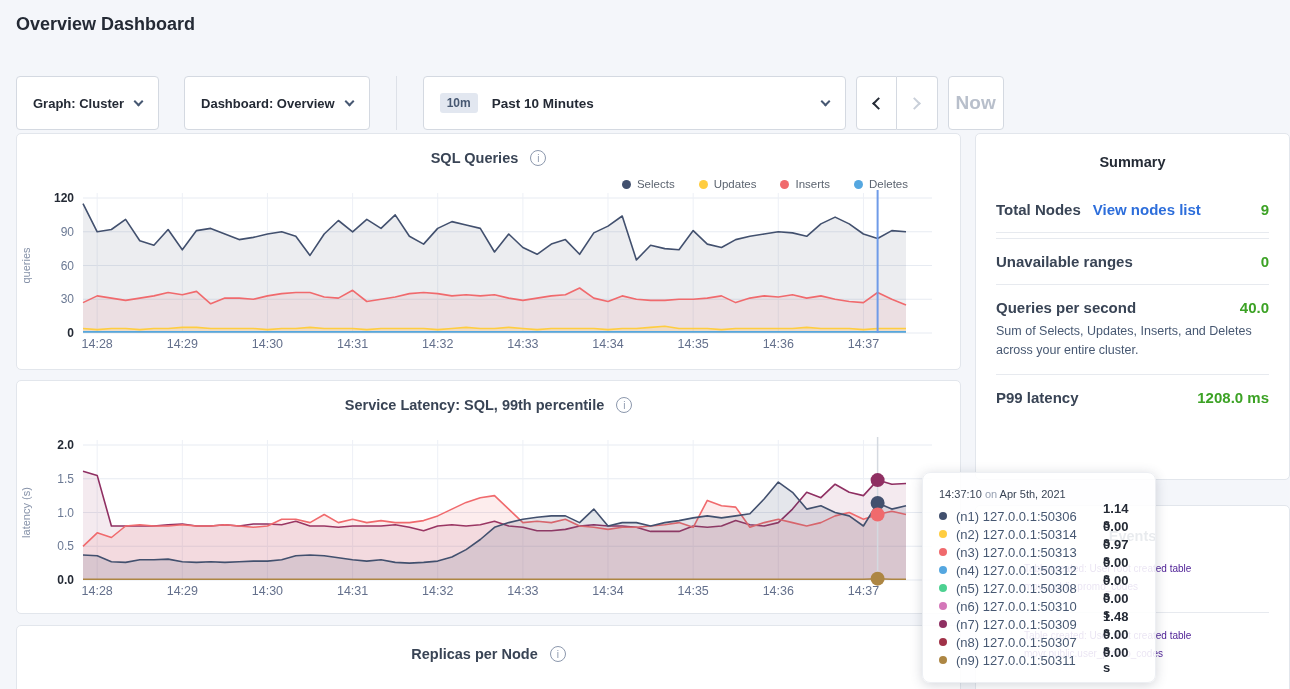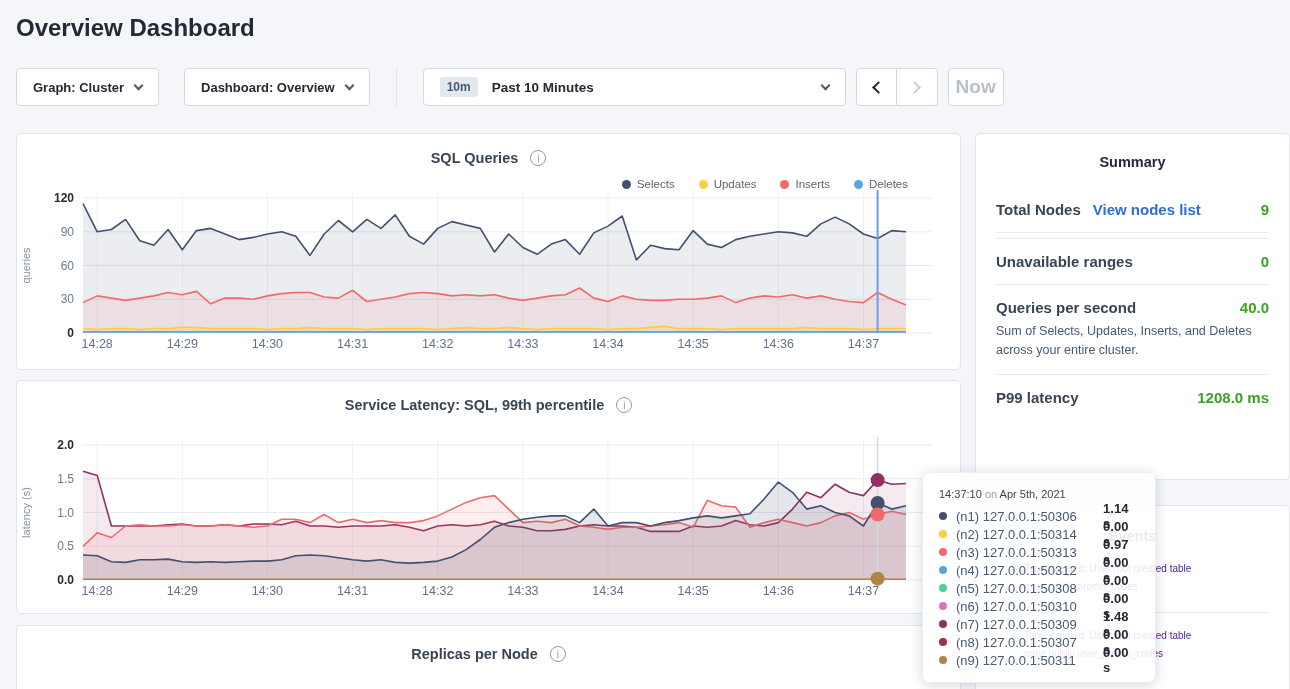--- a/index.html
+++ b/index.html
@@ -1,22 +1,22 @@
 <!DOCTYPE html>
 <html><head>
 <meta charset="utf-8">
 <style>
   * { margin:0; padding:0; box-sizing:border-box; }
   html,body { width:1290px; height:689px; overflow:hidden; background:#f4f6fa;
     font-family:"Liberation Sans", sans-serif; color:#242a35; }
   .page { position:relative; width:1290px; height:689px; }
 
   
-  .page-title { position:absolute; left:16px; top:14px; font-size:24px; font-weight:600; color:#242a35; }
-  .controls { position:absolute; left:16px; top:68px; height:38px; display:flex; align-items:stretch; }
+  .page-title { position:absolute; left:16px; top:14px; font-size:18px; font-weight:600; color:#242a35; }
+  .controls { position:absolute; left:16px; top:76px; height:54px; display:flex; align-items:stretch; }
   .dd, .range-btn, .nav-btn, .now-btn {
     background:#fff; border:1px solid #d4d9e1; border-radius:4px; cursor:pointer;
     display:flex; align-items:center; font-family:inherit; font-size:13px; font-weight:bold; color:#242a35; }
   .dd { padding:0 16px; margin-right:25px; }
   .dd:nth-child(2){ margin-right:0; }
   .vdiv { width:1px; background:#dde1e8; margin:0 26px; }
   .chev { width:7px; height:7px; border-right:2px solid #475872; border-bottom:2px solid #475872;
     display:inline-block; transform:rotate(45deg); margin-left:11px; margin-top:-4px; }
   .range-btn { width:423px; padding:0 16px; justify-content:flex-start; }
   .range-badge { background:#e2e7f0; color:#475872; font-size:12px; font-weight:bold;

